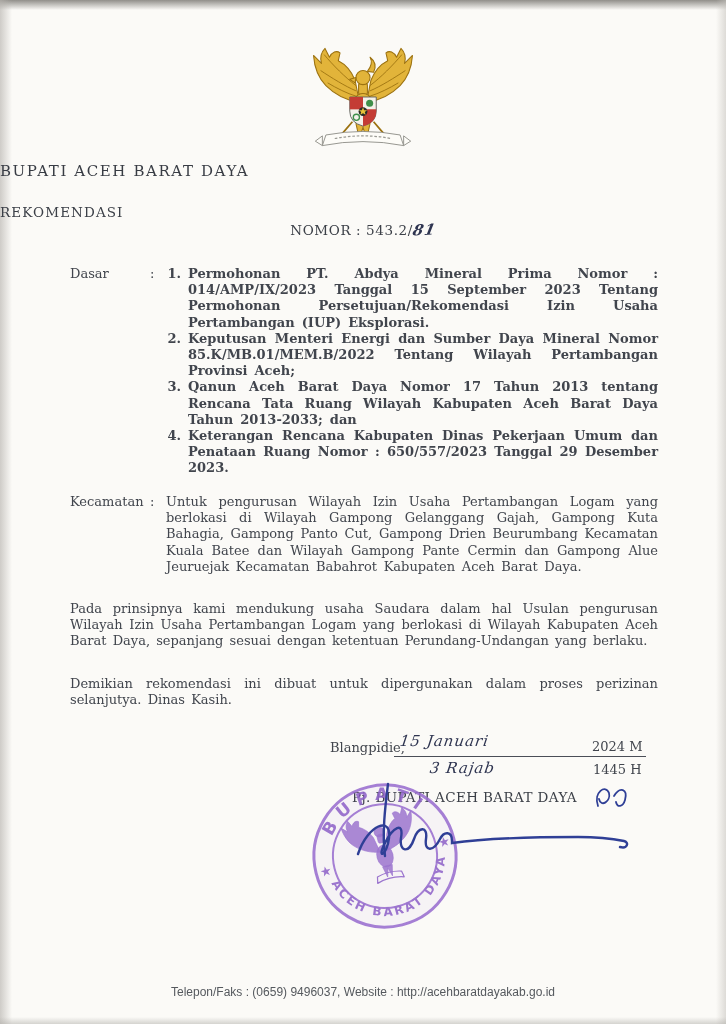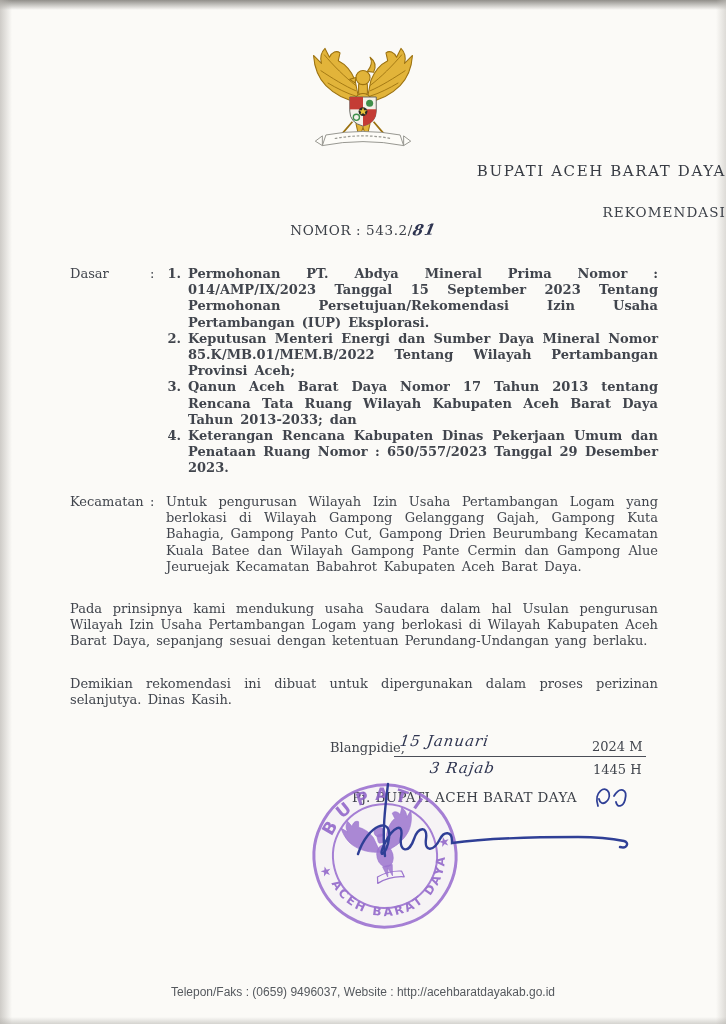--- a/index.html
+++ b/index.html
@@ -10,22 +10,22 @@
   }
   
   .edge{position:absolute;pointer-events:none;}
   .edge-top{top:0;left:0;right:0;height:10px;background:linear-gradient(#918f8a,rgba(145,143,138,0));}
   .edge-left{top:0;left:0;bottom:0;width:12px;background:linear-gradient(90deg,#b6b3ae,rgba(182,179,174,0));opacity:.65;}
   .edge-right{top:0;right:0;bottom:0;width:10px;background:linear-gradient(270deg,#c4c1bc,rgba(196,193,188,0));opacity:.55;}
   .edge-bottom{bottom:0;left:0;right:0;height:7px;background:linear-gradient(rgba(160,158,153,0),#aeaca7);opacity:.5;}
 
   .abs{position:absolute;}
   .emblem{left:305px;top:44px;width:116px;height:106px;}
-  .office-title{top:162px;left:0;right:0;text-align:right;font-size:15px;letter-spacing:1.6px;color:#383c44;}
-  .doc-title{top:204px;left:0;right:0;text-align:right;font-size:13.5px;letter-spacing:1.1px;color:#3c4048;}
+  .office-title{top:162px;left:0;right:0;text-align:left;font-size:15px;letter-spacing:1.6px;color:#383c44;}
+  .doc-title{top:204px;left:0;right:0;text-align:left;font-size:13.5px;letter-spacing:1.1px;color:#3c4048;}
   .nomor-line{top:221px;left:0;right:0;text-align:center;font-size:13.5px;letter-spacing:.6px;color:#3c4048;}
   .handwriting{
     display:inline-block;font-style:italic;transform:skewX(-8deg);
     color:var(--hand-ink,#2e3450);letter-spacing:1px;
   }
   .nomor-hand{font-size:15px;font-weight:bold;transform:skewX(-14deg) rotate(-3deg);}
 
   .labelled{left:70px;width:588px;display:grid;grid-template-columns:80px 16px 1fr;
     font-size:13px;line-height:16.2px;}
   .labelled .lbl,.labelled .colon{color:#41454d;}

